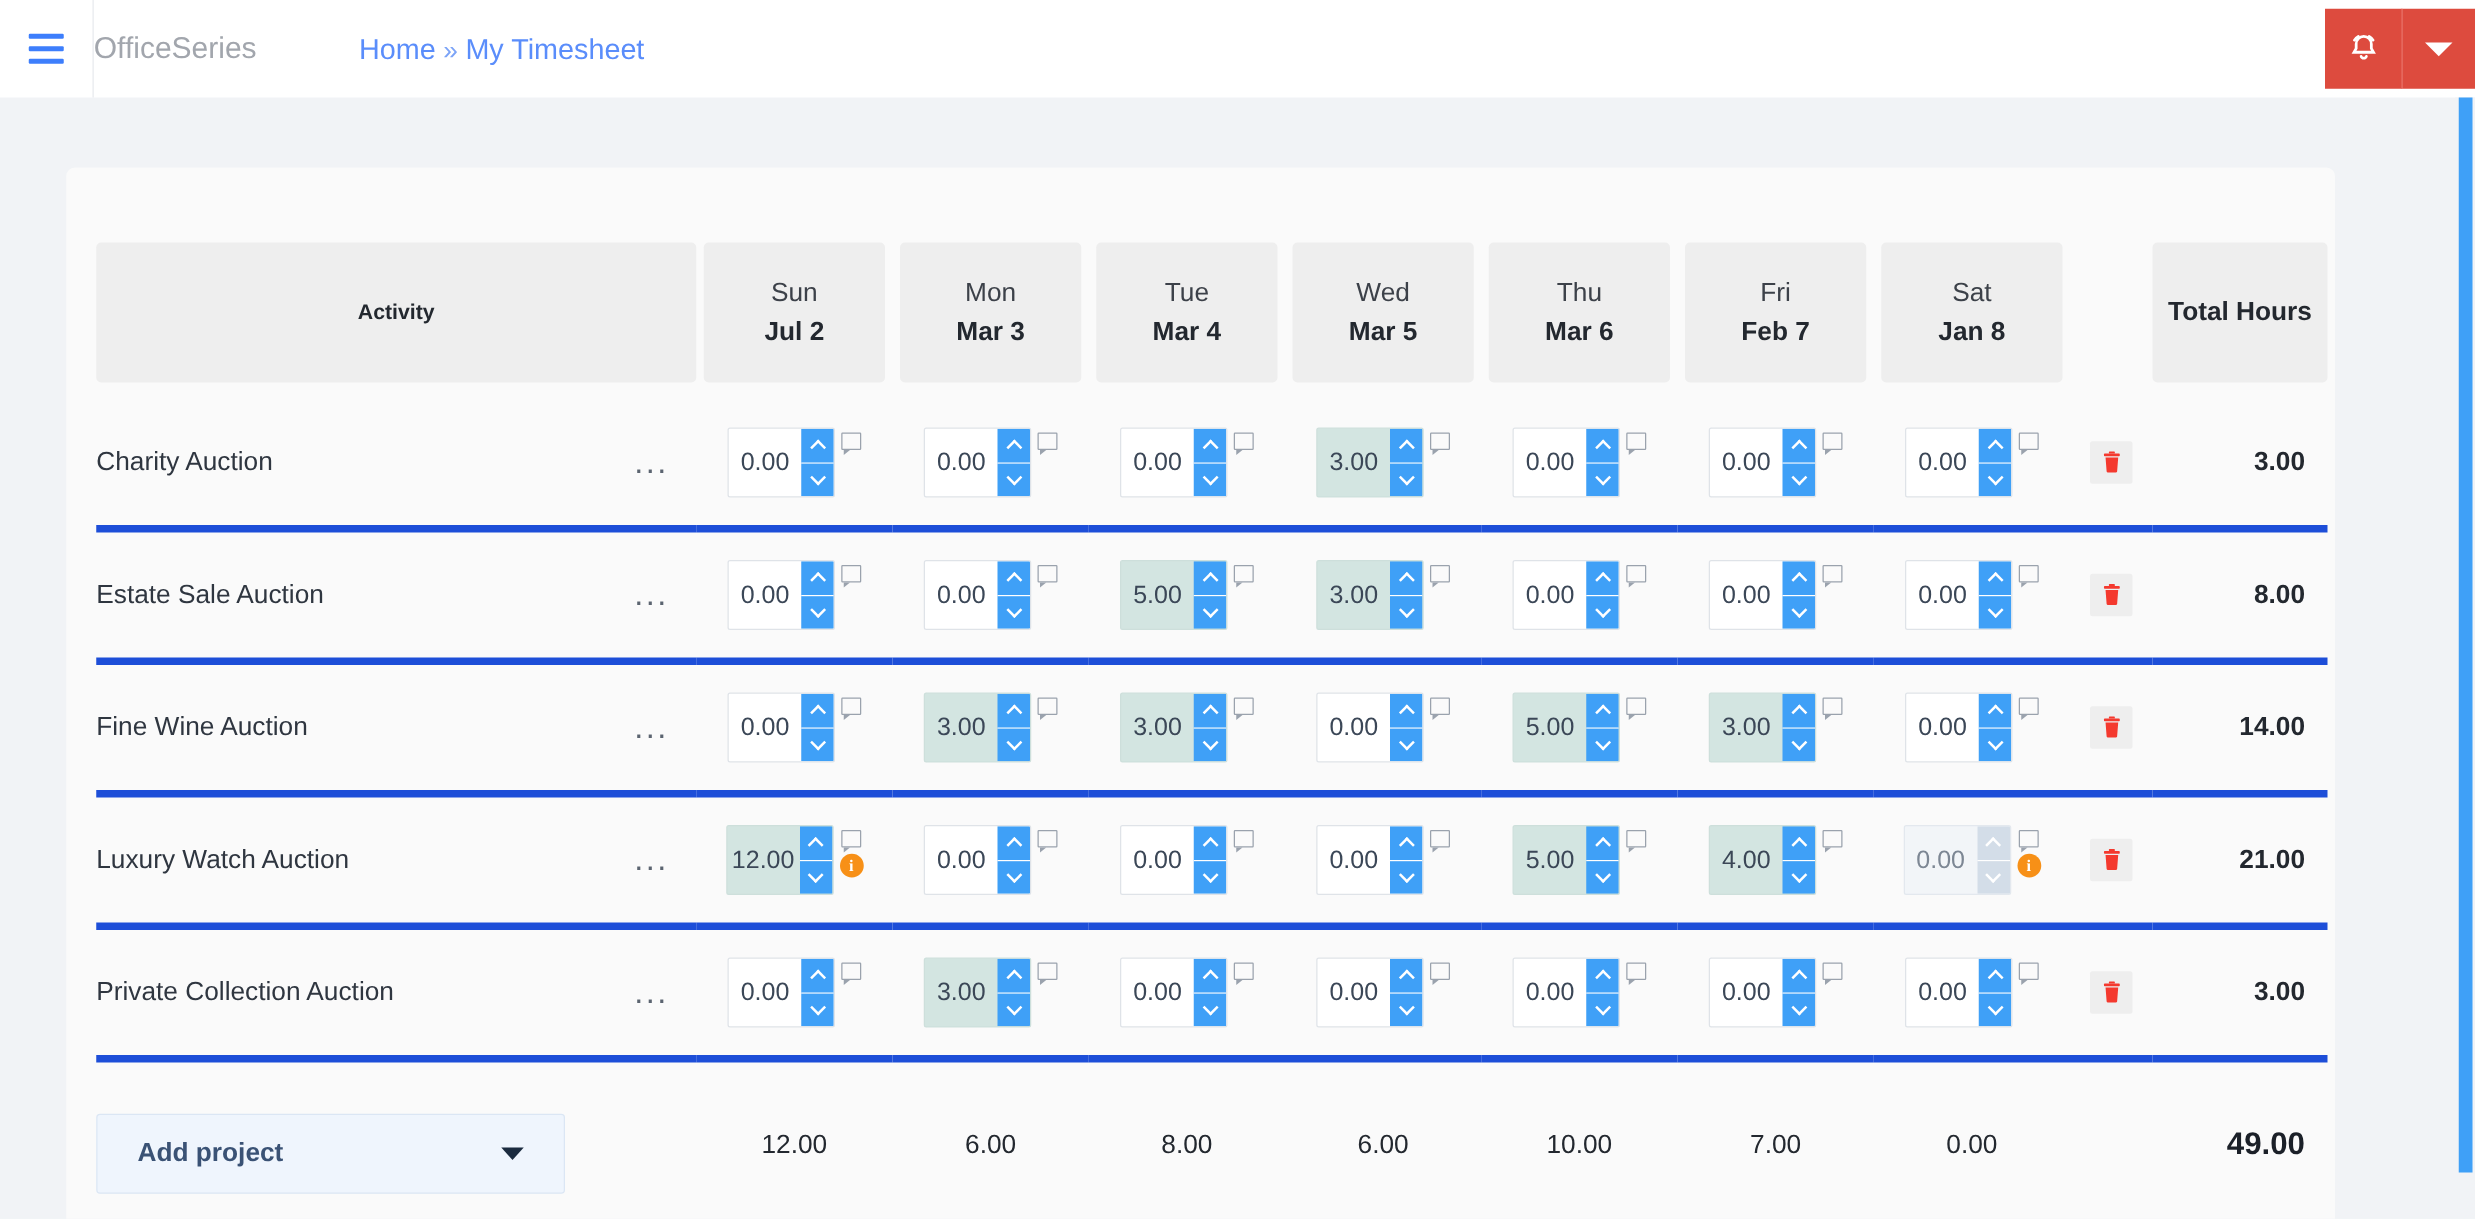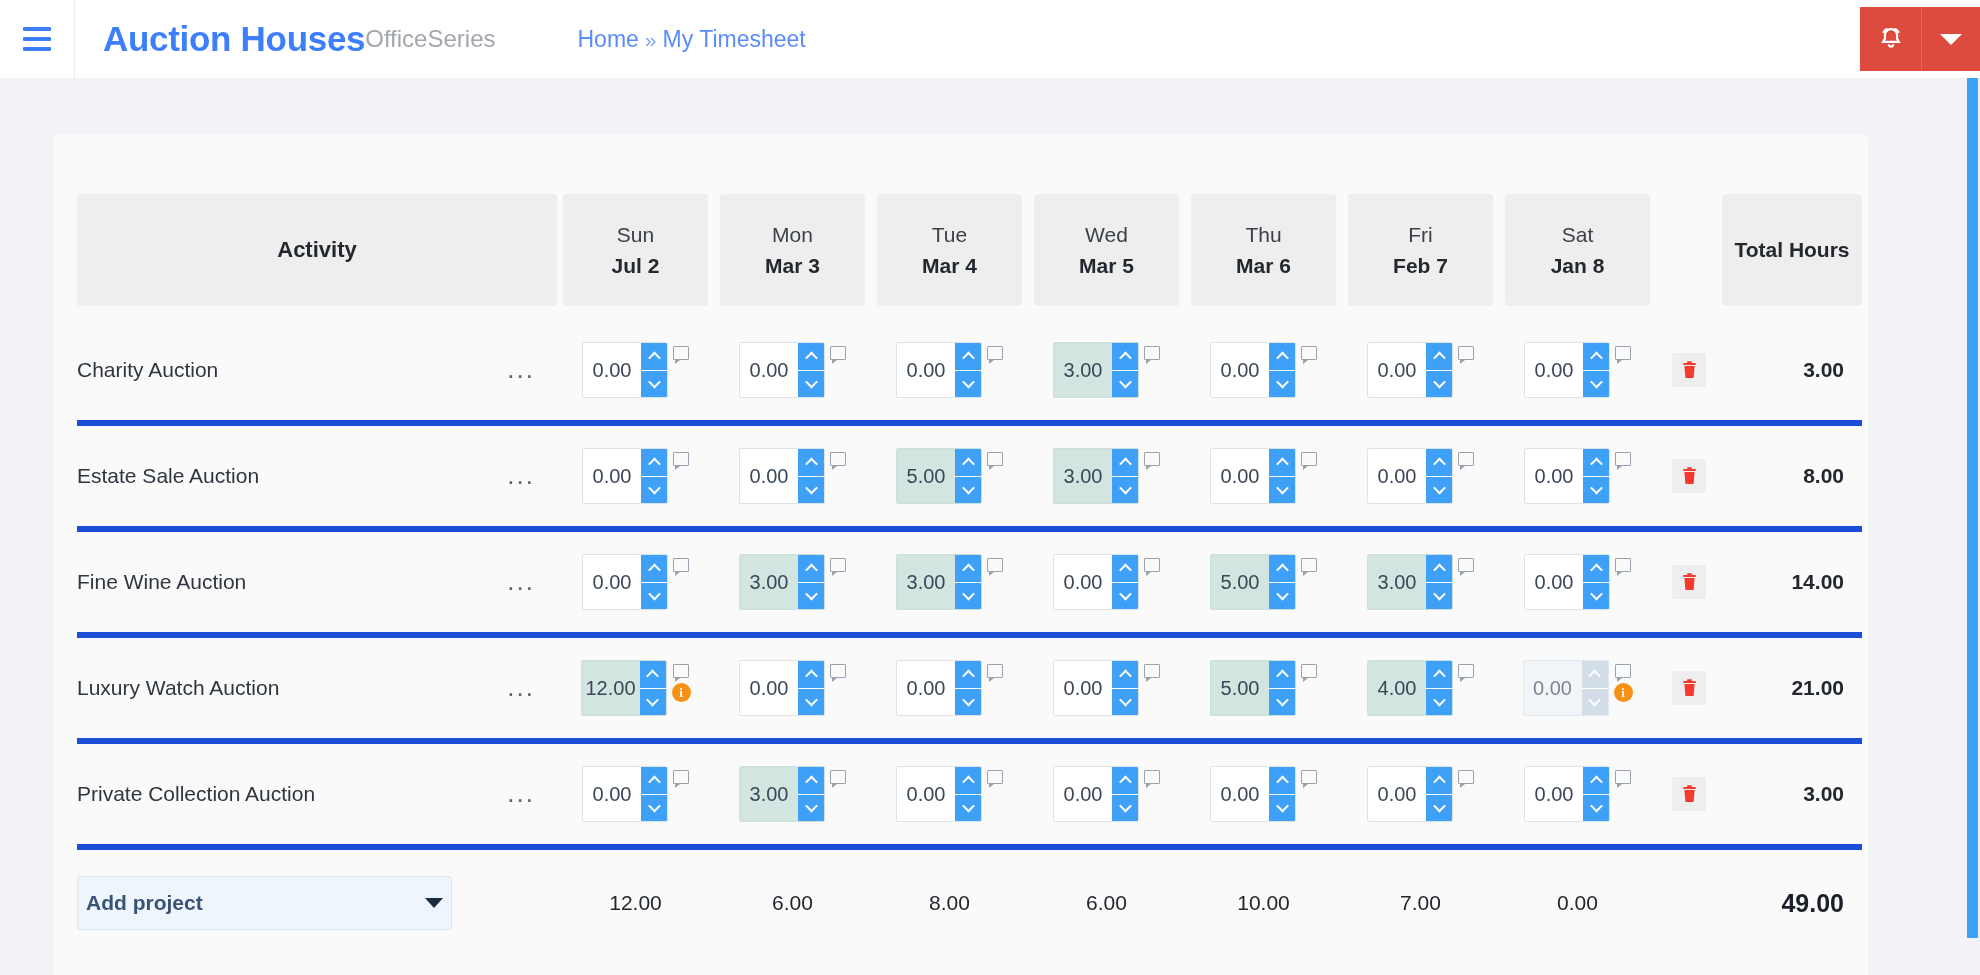--- a/index.html
+++ b/index.html
@@ -123,21 +123,21 @@
   .hcell {
     background: #eeeeee;
     border-radius: 4px;
     height: 112px;
     display: flex;
     flex-direction: column;
     align-items: center;
     justify-content: center;
     gap: 7px;
   }
-  .hcell.activity { font-size: 22px; font-weight: bold; color: #23282f; }
+  .hcell.activity { font-size: 17px; font-weight: bold; color: #23282f; }
   .hcell .dow { font-size: 21px; color: #3c4149; font-weight: normal; }
   .hcell .date { font-size: 21px; color: #23282f; font-weight: bold; }
   .hcell.total { font-size: 21px; font-weight: bold; color: #23282f; }
   .hcell.day-h { margin: 0 6px; }
 
   tbody tr { border-bottom: 6px solid #1d4ed8; }
   tbody td { padding: 22px 0; vertical-align: middle; }
 
   .activity-cell {
     display: flex;
@@ -239,28 +239,29 @@
     font-weight: bold;
     color: #23282f;
   }
   .trash-td { text-align: center; width: 66px; }
 
   
   tr.footer-row { border-bottom: none; }
   tr.footer-row td { padding-top: 26px; padding-bottom: 10px; }
   .add-project {
     width: 375px;
-    height: 54px;
+    height: 64px;
     background: #eff5fd;
     border: 1px solid #dbe6f4;
     border-radius: 3px;
     display: flex;
     align-items: center;
     justify-content: space-between;
-    padding: 0 8px;
+    padding: 0 32px;
+    margin-top: 15px;
   }
   .add-project span { font-size: 21px; font-weight: bold; color: #3a5275; }
   .caret-sm {
     width: 0; height: 0;
     border-left: 9px solid transparent;
     border-right: 9px solid transparent;
     border-top: 10px solid #1b2b3f;
   }
   .day-total { text-align: center; font-size: 21px; color: #23282f; }
   .grand-total { text-align: right; padding-right: 18px; font-size: 25px; font-weight: bold; color: #1b2028; }
@@ -290,21 +291,20 @@
 <body>
 
 <div class="topbar">
   <div class="hamburger-wrap">
     <div class="hamburger">
       <span></span>
         <span></span>
         <span></span>
     </div>
   </div>
-  <div class="brand">Auction Houses</div>
   <div class="brand-sub">OfficeSeries</div>
   <div class="breadcrumb">
     <a href="#" style="color:#5a8dfb;text-decoration:none">Home</a>
     <span class="sep">»</span>
     <span>My Timesheet</span>
   </div>
 
   <div class="topbar-right">
     <div class="bell-btn">
       <svg width="28" height="28" viewBox="0 0 24 24" fill="none" stroke="#ffffff" stroke-width="1.9" stroke-linecap="round">

